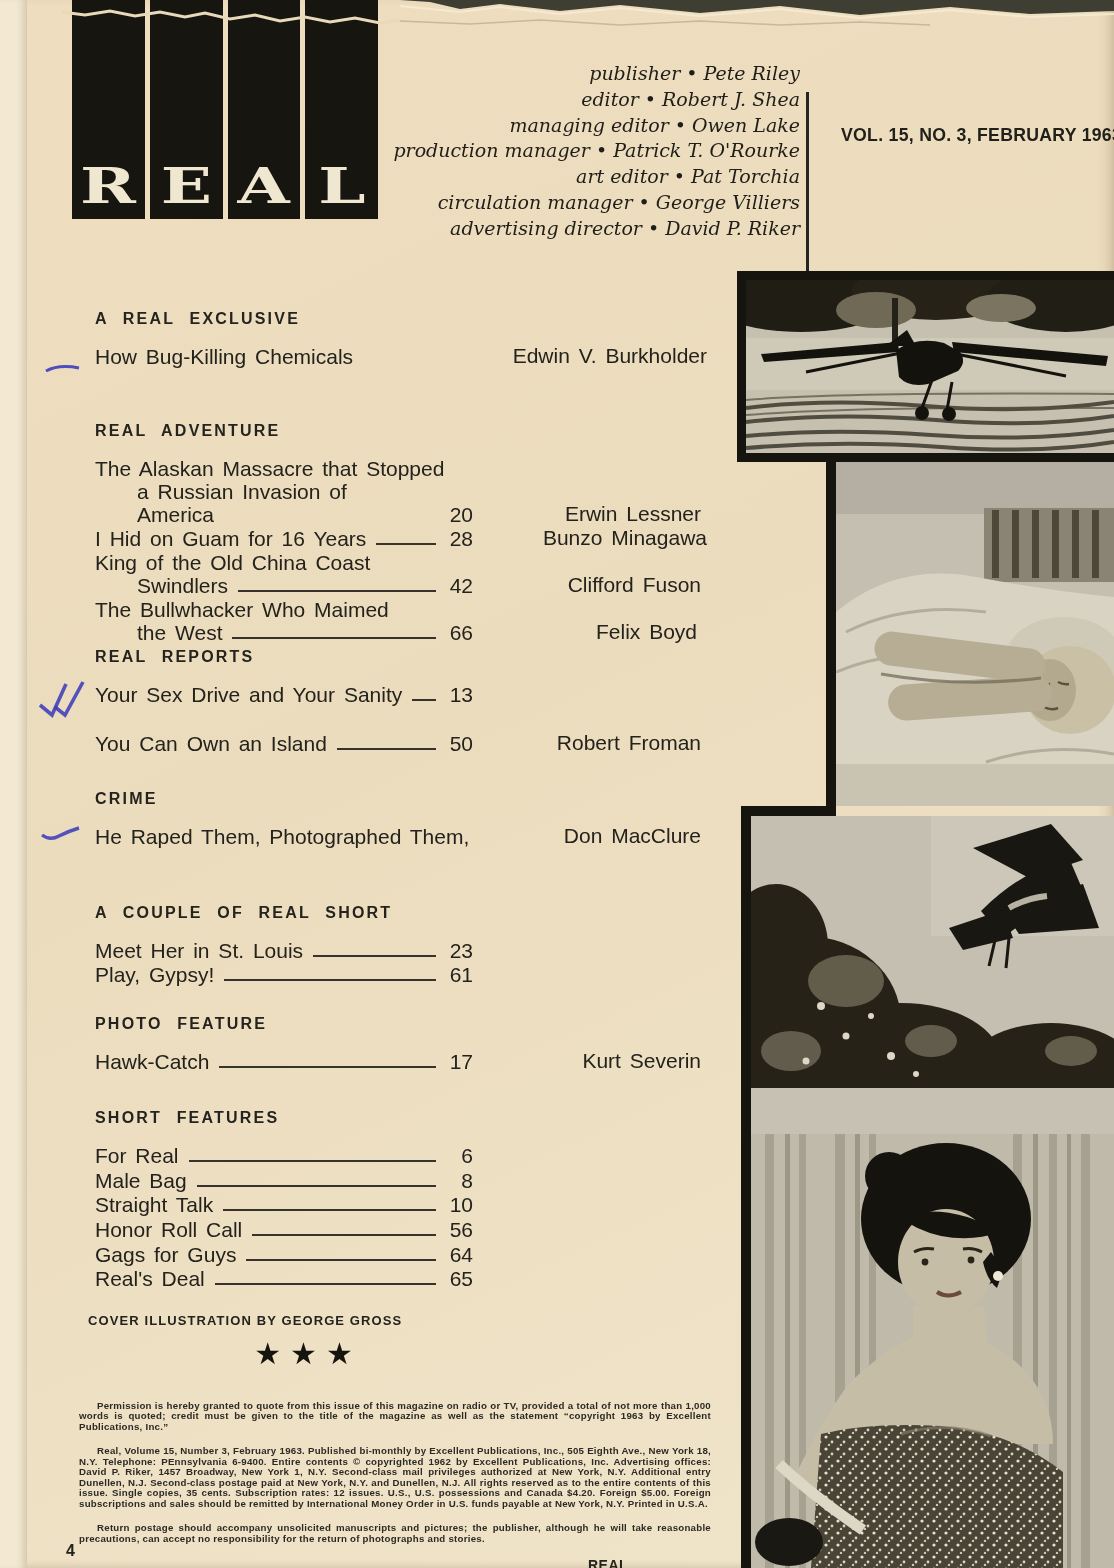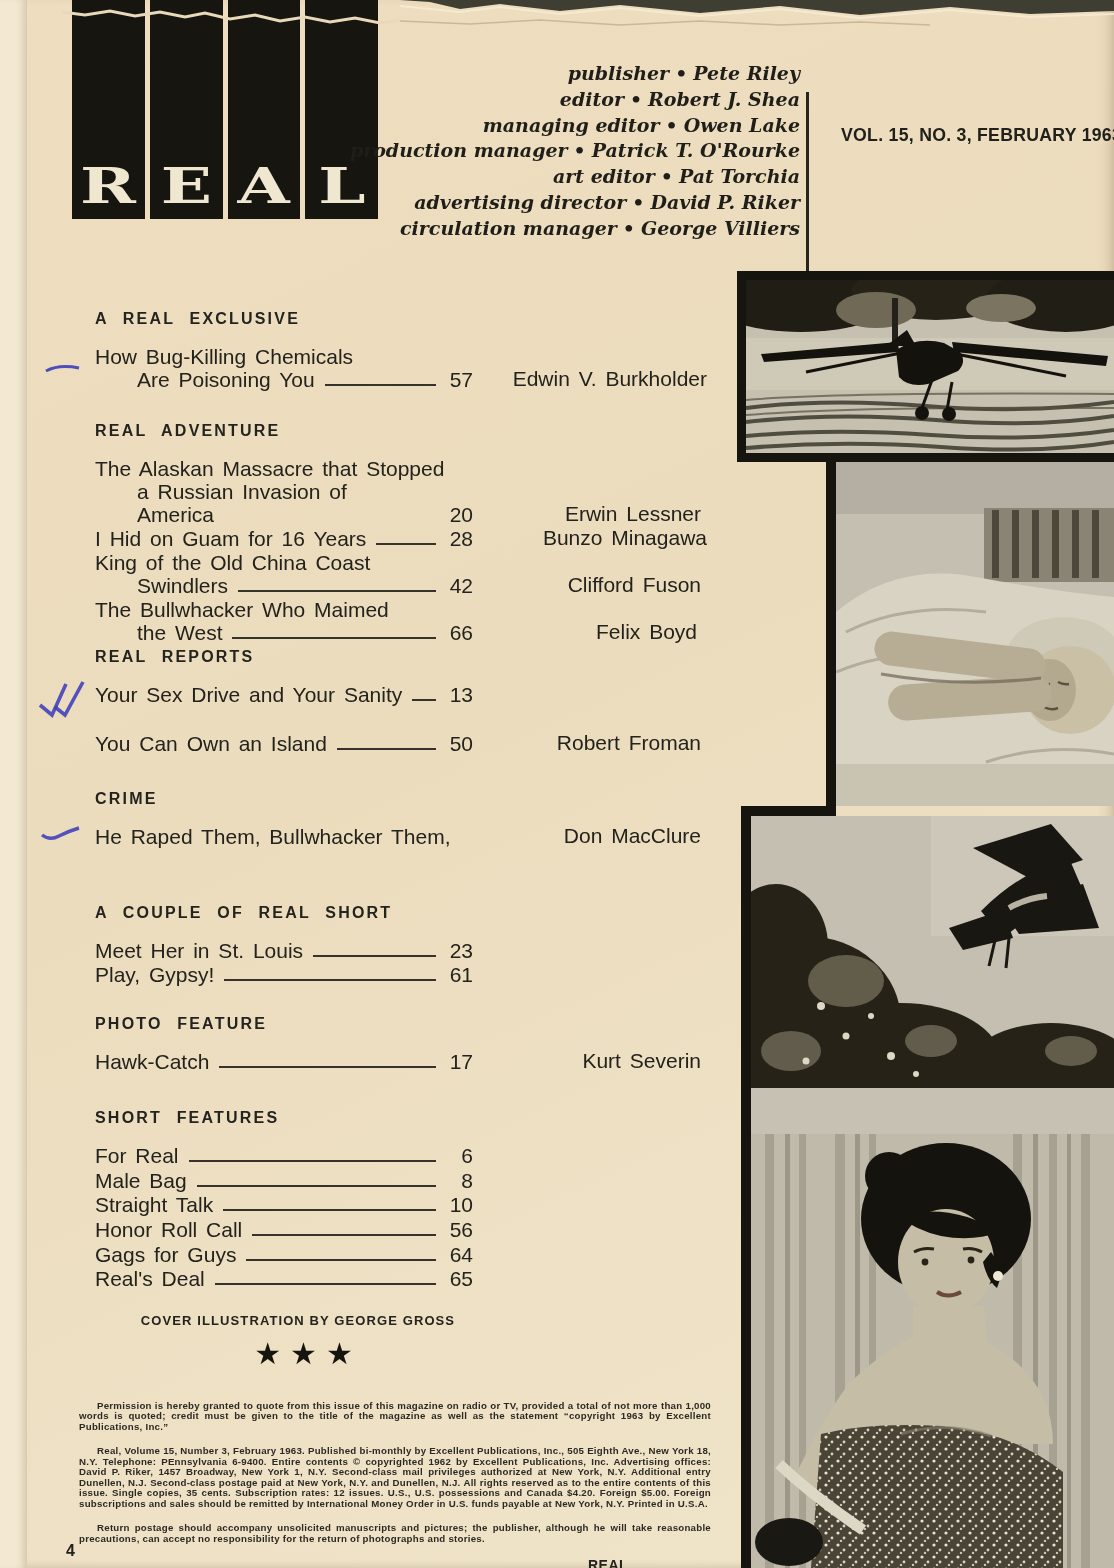--- a/index.html
+++ b/index.html
@@ -10,21 +10,21 @@
   
   .edge{position:absolute;left:0;top:0;width:26px;height:100%;background:#f3e9d2;
     border-right:1px solid rgba(90,70,40,.18);
     box-shadow:inset -7px 0 9px -5px rgba(120,95,60,.28);}
   
   .logo{position:absolute;left:72px;top:0;width:306px;height:219px;display:flex;gap:5px;}
   .logo .bar{flex:1;background:#17150f;display:flex;align-items:flex-end;justify-content:center;padding-bottom:9px;}
   .logo .bar span{font-family:"DejaVu Serif",serif;font-weight:bold;font-size:48px;line-height:1;
     color:#f0e7d1;transform:scaleX(1.4);display:inline-block;}
   .credits{position:absolute;left:300px;top:61px;width:500px;text-align:right;
-    font-family:"DejaVu Serif",serif;font-style:italic;font-size:19px;line-height:25.8px;color:#1f1e19;font-weight:bold;}
+    font-family:"DejaVu Serif",serif;font-style:italic;font-size:19px;line-height:25.8px;color:#1f1e19;}
   .credits .row{white-space:nowrap;}
   .credits .b{padding:0 6px;font-style:normal;}
   .mast-divider{position:absolute;left:806px;top:92px;width:3px;height:180px;background:#262521;}
   .vol{position:absolute;left:841px;top:124px;font-size:19px;font-weight:bold;color:#21201b;
     letter-spacing:.3px;transform:scaleX(.93);transform-origin:left;white-space:nowrap;}
   
   .toc{position:absolute;left:95px;top:308px;width:612px;}
   .sec{position:absolute;left:0;right:0;}
   .sec h2{margin:0 0 15px 0;font-size:16px;font-weight:bold;color:#24231e;
     letter-spacing:2.2px;word-spacing:8px;line-height:22px;}
@@ -32,21 +32,21 @@
   .l1{line-height:23px;}
   .emain{display:flex;align-items:flex-end;width:378px;}
   .emain.ind{width:336px;margin-left:42px;}
   .lead{flex:1;border-bottom:2px solid #35332c;margin:0 3px 5px 10px;}
   .num{min-width:34px;text-align:right;}
   .author{position:absolute;right:6px;bottom:1px;text-align:right;white-space:nowrap;margin-left:40px;}
   .author .a2{display:block;line-height:23px;}
   .mt26{margin-top:26px;}
   .s7 .entry{margin-bottom:1.7px;}
   
-  .cover-credit{position:absolute;left:88px;top:1313px;width:420px;text-align:center;
+  .cover-credit{position:absolute;left:88px;top:1313px;width:420px;text-align:left;
     font-size:13px;font-weight:bold;letter-spacing:1.1px;color:#24231e;}
   .stars{position:absolute;left:88px;top:1336px;width:440px;text-align:center;
     font-family:"DejaVu Sans",sans-serif;font-size:30px;letter-spacing:9px;color:#16140f;}
   .fineprint{position:absolute;left:65px;top:1387px;width:660px;text-align:justify;
     font-size:9.7px;font-weight:bold;line-height:10.45px;letter-spacing:.25px;color:#2c2a24;}
   .fineprint p{margin:14px;text-indent:18px;}
   .pagenum{position:absolute;left:66px;top:1542px;font-size:16px;font-weight:bold;color:#23221c;}
   .runtitle{position:absolute;left:588px;top:1557px;font-size:14px;font-weight:bold;letter-spacing:.5px;color:#23221c;}
   
   .frame{position:absolute;background:#16140f;z-index:3;}
@@ -78,38 +78,33 @@
         <span>L</span>
       </div>
   </div>
 
   <div class="credits">
     <div class="row"><span>publisher</span><span class="b">•</span><span>Pete Riley</span></div>
     <div class="row"><span>editor</span><span class="b">•</span><span>Robert J. Shea</span></div>
     <div class="row"><span>managing editor</span><span class="b">•</span><span>Owen Lake</span></div>
     <div class="row"><span>production manager</span><span class="b">•</span><span>Patrick T. O'Rourke</span></div>
     <div class="row"><span>art editor</span><span class="b">•</span><span>Pat Torchia</span></div>
+    <div class="row"><span>circulation manager</span><span class="b">•</span><span>George Villiers</span></div>
     <div class="row"><span>advertising director</span><span class="b">•</span><span>David P. Riker</span></div>
-    <div class="row"><span>circulation manager</span><span class="b">•</span><span>George Villiers</span></div>
   </div>
 
   <div class="mast-divider"></div>
   <div class="vol">VOL. 15, NO. 3, FEBRUARY 1963</div>
 
   <div class="toc">
 
     <div class="sec" style="top:0">
       <h2>A REAL EXCLUSIVE</h2>
       <div class="entry">
         <div class="l1">How Bug-Killing Chemicals</div>
-        <div class="emain ind">
-            <span>Are Poisoning You</span>
-            <span class="lead"></span>
-            <span class="num">57</span>
-          </div>
         <div class="author" style="right:0">Edwin V. Burkholder</div>
       </div>
     </div>
 
     <div class="sec" style="top:112px">
       <h2>REAL ADVENTURE</h2>
       <div class="entry">
         <div class="l1">The Alaskan Massacre that Stopped</div>
         <div class="emain ind">
             <span>a Russian Invasion of America</span>
@@ -161,21 +156,21 @@
             <span class="lead"></span>
             <span class="num">50</span>
           </div>
         <div class="author">Robert Froman</div>
       </div>
     </div>
 
     <div class="sec" style="top:480px">
       <h2>CRIME</h2>
       <div class="entry">
-        <div class="l1">He Raped Them, Bullwhacker Them,</div>
+        <div class="l1">He Raped Them, Photographed Them,</div>
         <div class="author">Don MacClure</div>
       </div>
     </div>
 
     <div class="sec" style="top:594px">
       <h2>A COUPLE OF REAL SHORT</h2>
       <div class="entry">
         <div class="emain">
             <span>Meet Her in St. Louis</span>
             <span class="lead"></span>

